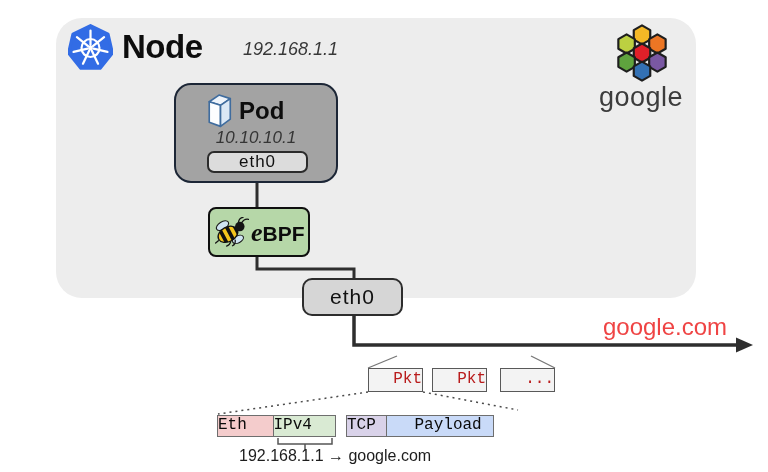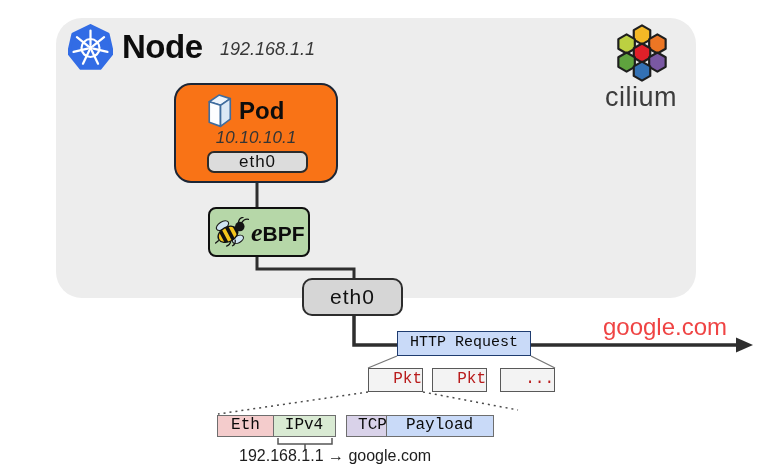--- a/index.html
+++ b/index.html
@@ -5,29 +5,29 @@
   html,body { margin:0; padding:0; background:#ffffff; }
   #canvas {
     position:relative; width:768px; height:472px; overflow:hidden;
     font-family:"Liberation Sans", sans-serif; background:#ffffff;
   }
   .abs { position:absolute; }
 
   
   .node-box { left:56px; top:18px; width:640px; height:280px; background:#ededed; border-radius:26px; }
   .node-title { left:122px; top:28px; font-size:33px; font-weight:800; color:#0d0d0d; letter-spacing:-0.5px; }
-  .node-ip { left:220px; top:39px; font-size:18px; font-style:italic; color:#383838; }
+  .node-ip { left:243px; top:39px; font-size:18px; font-style:italic; color:#383838; }
   .k8s-logo { left:68px; top:24px; }
 
   
   .cilium-logo { left:613px; top:24px; }
   .cilium-label { left:596px; top:82px; width:90px; text-align:center; font-size:27px; color:#3c3c3c; letter-spacing:0.5px; }
 
   
-  .pod-box { left:174px; top:83px; width:164px; height:100px; background:#f97316; border:2px solid #1c2636; border-radius:17px; box-sizing:border-box; }
+  .pod-box { left:174px; top:83px; width:164px; height:100px; background:#a3a3a3; border:2px solid #1c2636; border-radius:17px; box-sizing:border-box; }
   .pod-cube { left:27px; top:8px; }
   .pod-title { left:63px; top:12px; font-size:24px; font-weight:bold; color:#0d0d0d; }
   .pod-ip { left:0; top:43px; width:100%; text-align:center; font-size:17px; font-style:italic; color:#353535; }
   .pod-eth { left:31px; top:66px; width:101px; height:22px; background:#dcdcdc; border:2px solid #2b2b2b; border-radius:7px; box-sizing:border-box;
              text-align:center; font-size:17px; line-height:18px; color:#111; letter-spacing:1px; }
 
   
   .ebpf-box { left:208px; top:207px; width:102px; height:50px; background:#b6d7a8; border:2.5px solid #0f0f0f; border-radius:8px; box-sizing:border-box; }
   .ebpf-bee { left:4px; top:8px; }
   .ebpf-label { left:41px; top:0; display:block; height:45px; line-height:47px; font-size:21px; font-weight:bold; color:#0c0c0c; }
@@ -41,25 +41,25 @@
   .http-box { left:397px; top:331px; width:134px; height:25px; background:#c9daf8; border:1.5px solid #1f3c70; box-sizing:border-box;
               text-align:center; font-family:"Liberation Mono", monospace; font-size:15px; line-height:22px; color:#0a0a0a; }
   .google-label { left:590px; top:313px; width:150px; text-align:center; font-size:24px; color:#ef4444; }
 
   .pkt { top:368px; width:55px; height:24px; background:#f3f3f3; border:1.5px solid #595959; box-sizing:border-box;
          text-align:right; font-family:"Liberation Mono", monospace; font-size:16px; line-height:21px; color:#b91c1c; }
   .pkt-0 { left:368px; } .pkt-1 { left:432px; } .pkt-2 { left:500px; }
 
   
   .layer { top:415px; height:22px; border:1.5px solid #6e6e6e; box-sizing:border-box;
-           text-align:center; font-family:"Liberation Mono", monospace; font-size:16px; line-height:19px; color:#0a0a0a; }
+           font-family:"Liberation Mono", monospace; font-size:16px; line-height:19px; color:#0a0a0a; }
   .layer-eth { left:217px; width:57px; background:#f4cccc; }
   .layer-ipv4 { left:272.5px; width:63px; background:#d9ead3; }
   .layer-tcp { left:346px; width:53px; background:#d9d2e9; }
-  .layer-payload { left:385.5px; width:108px; background:#c9daf8; }
+  .layer-payload { left:385.5px; width:108px; background:#c9daf8;padding-left:28px; }
 
   .caption { left:214px; top:447px; font-size:16px; color:#1d1d1d;margin-left:25px; }
 
   .overlay { left:0; top:0; pointer-events:none; }
 </style>
 </head>
 <body>
 
 <div id="canvas">
 
@@ -105,21 +105,21 @@
     <g stroke="#1e1e1e" stroke-width="2.4" stroke-linejoin="round">
       <polygon points="0,-10.5 9.1,-5.3 9.1,5.3 0,10.5 -9.1,5.3 -9.1,-5.3" transform="translate(32,11)" fill="#f4b826"></polygon>
       <polygon points="0,-10.5 9.1,-5.3 9.1,5.3 0,10.5 -9.1,5.3 -9.1,-5.3" transform="translate(15,21)" fill="#bcd041"></polygon>
       <polygon points="0,-10.5 9.1,-5.3 9.1,5.3 0,10.5 -9.1,5.3 -9.1,-5.3" transform="translate(49,21)" fill="#ec7624"></polygon>
       <polygon points="0,-10.5 9.1,-5.3 9.1,5.3 0,10.5 -9.1,5.3 -9.1,-5.3" transform="translate(32,31)" fill="#e12029"></polygon>
       <polygon points="0,-10.5 9.1,-5.3 9.1,5.3 0,10.5 -9.1,5.3 -9.1,-5.3" transform="translate(15,41)" fill="#5fa33e"></polygon>
       <polygon points="0,-10.5 9.1,-5.3 9.1,5.3 0,10.5 -9.1,5.3 -9.1,-5.3" transform="translate(49,41)" fill="#7a58a3"></polygon>
       <polygon points="0,-10.5 9.1,-5.3 9.1,5.3 0,10.5 -9.1,5.3 -9.1,-5.3" transform="translate(32,51)" fill="#3371b4"></polygon>
     </g>
   </svg>
-  <div class="abs cilium-label">cilium</div>
+  <div class="abs cilium-label">google</div>
 
   <div class="abs pod-box">
     <svg class="abs pod-cube" width="33" height="39" viewBox="0 0 32 38">
       <g stroke="#3f6c9e" stroke-width="1.6" stroke-linejoin="round">
         <path d="M6,8.5 L15.5,2 L26.5,5.5 L17,12 Z" fill="#eef4fb"></path>
         <path d="M6,8.5 L17,12 L17,32.5 L6,28.5 Z" fill="#fdfeff"></path>
         <path d="M17,12 L26.5,5.5 L26.5,25.5 L17,32.5 Z" fill="#dbe8f5"></path>
       </g>
     </svg>
     <div class="abs pod-title">Pod</div>
@@ -152,21 +152,20 @@
         <path d="M18,27 Q17,31 13.5,32"></path>
         <path d="M23,25.5 Q23.5,30 20,31.5"></path>
         <path d="M4.5,26 L1.5,28.5"></path>
       </g>
     </svg>
     <span class="abs ebpf-label">eBPF</span>
   </div>
 
   <div class="abs host-eth">eth0</div>
 
-  <div class="abs http-box">HTTP Request</div>
   <div class="abs google-label">google.com</div>
 
   <div class="abs pkt pkt-0">Pkt</div>
   <div class="abs pkt pkt-1">Pkt</div>
   <div class="abs pkt pkt-2">...</div>
 
   <div class="abs layer layer-eth">Eth</div>
   <div class="abs layer layer-ipv4">IPv4</div>
   <div class="abs layer layer-tcp">TCP</div>
   <div class="abs layer layer-payload">Payload</div>

